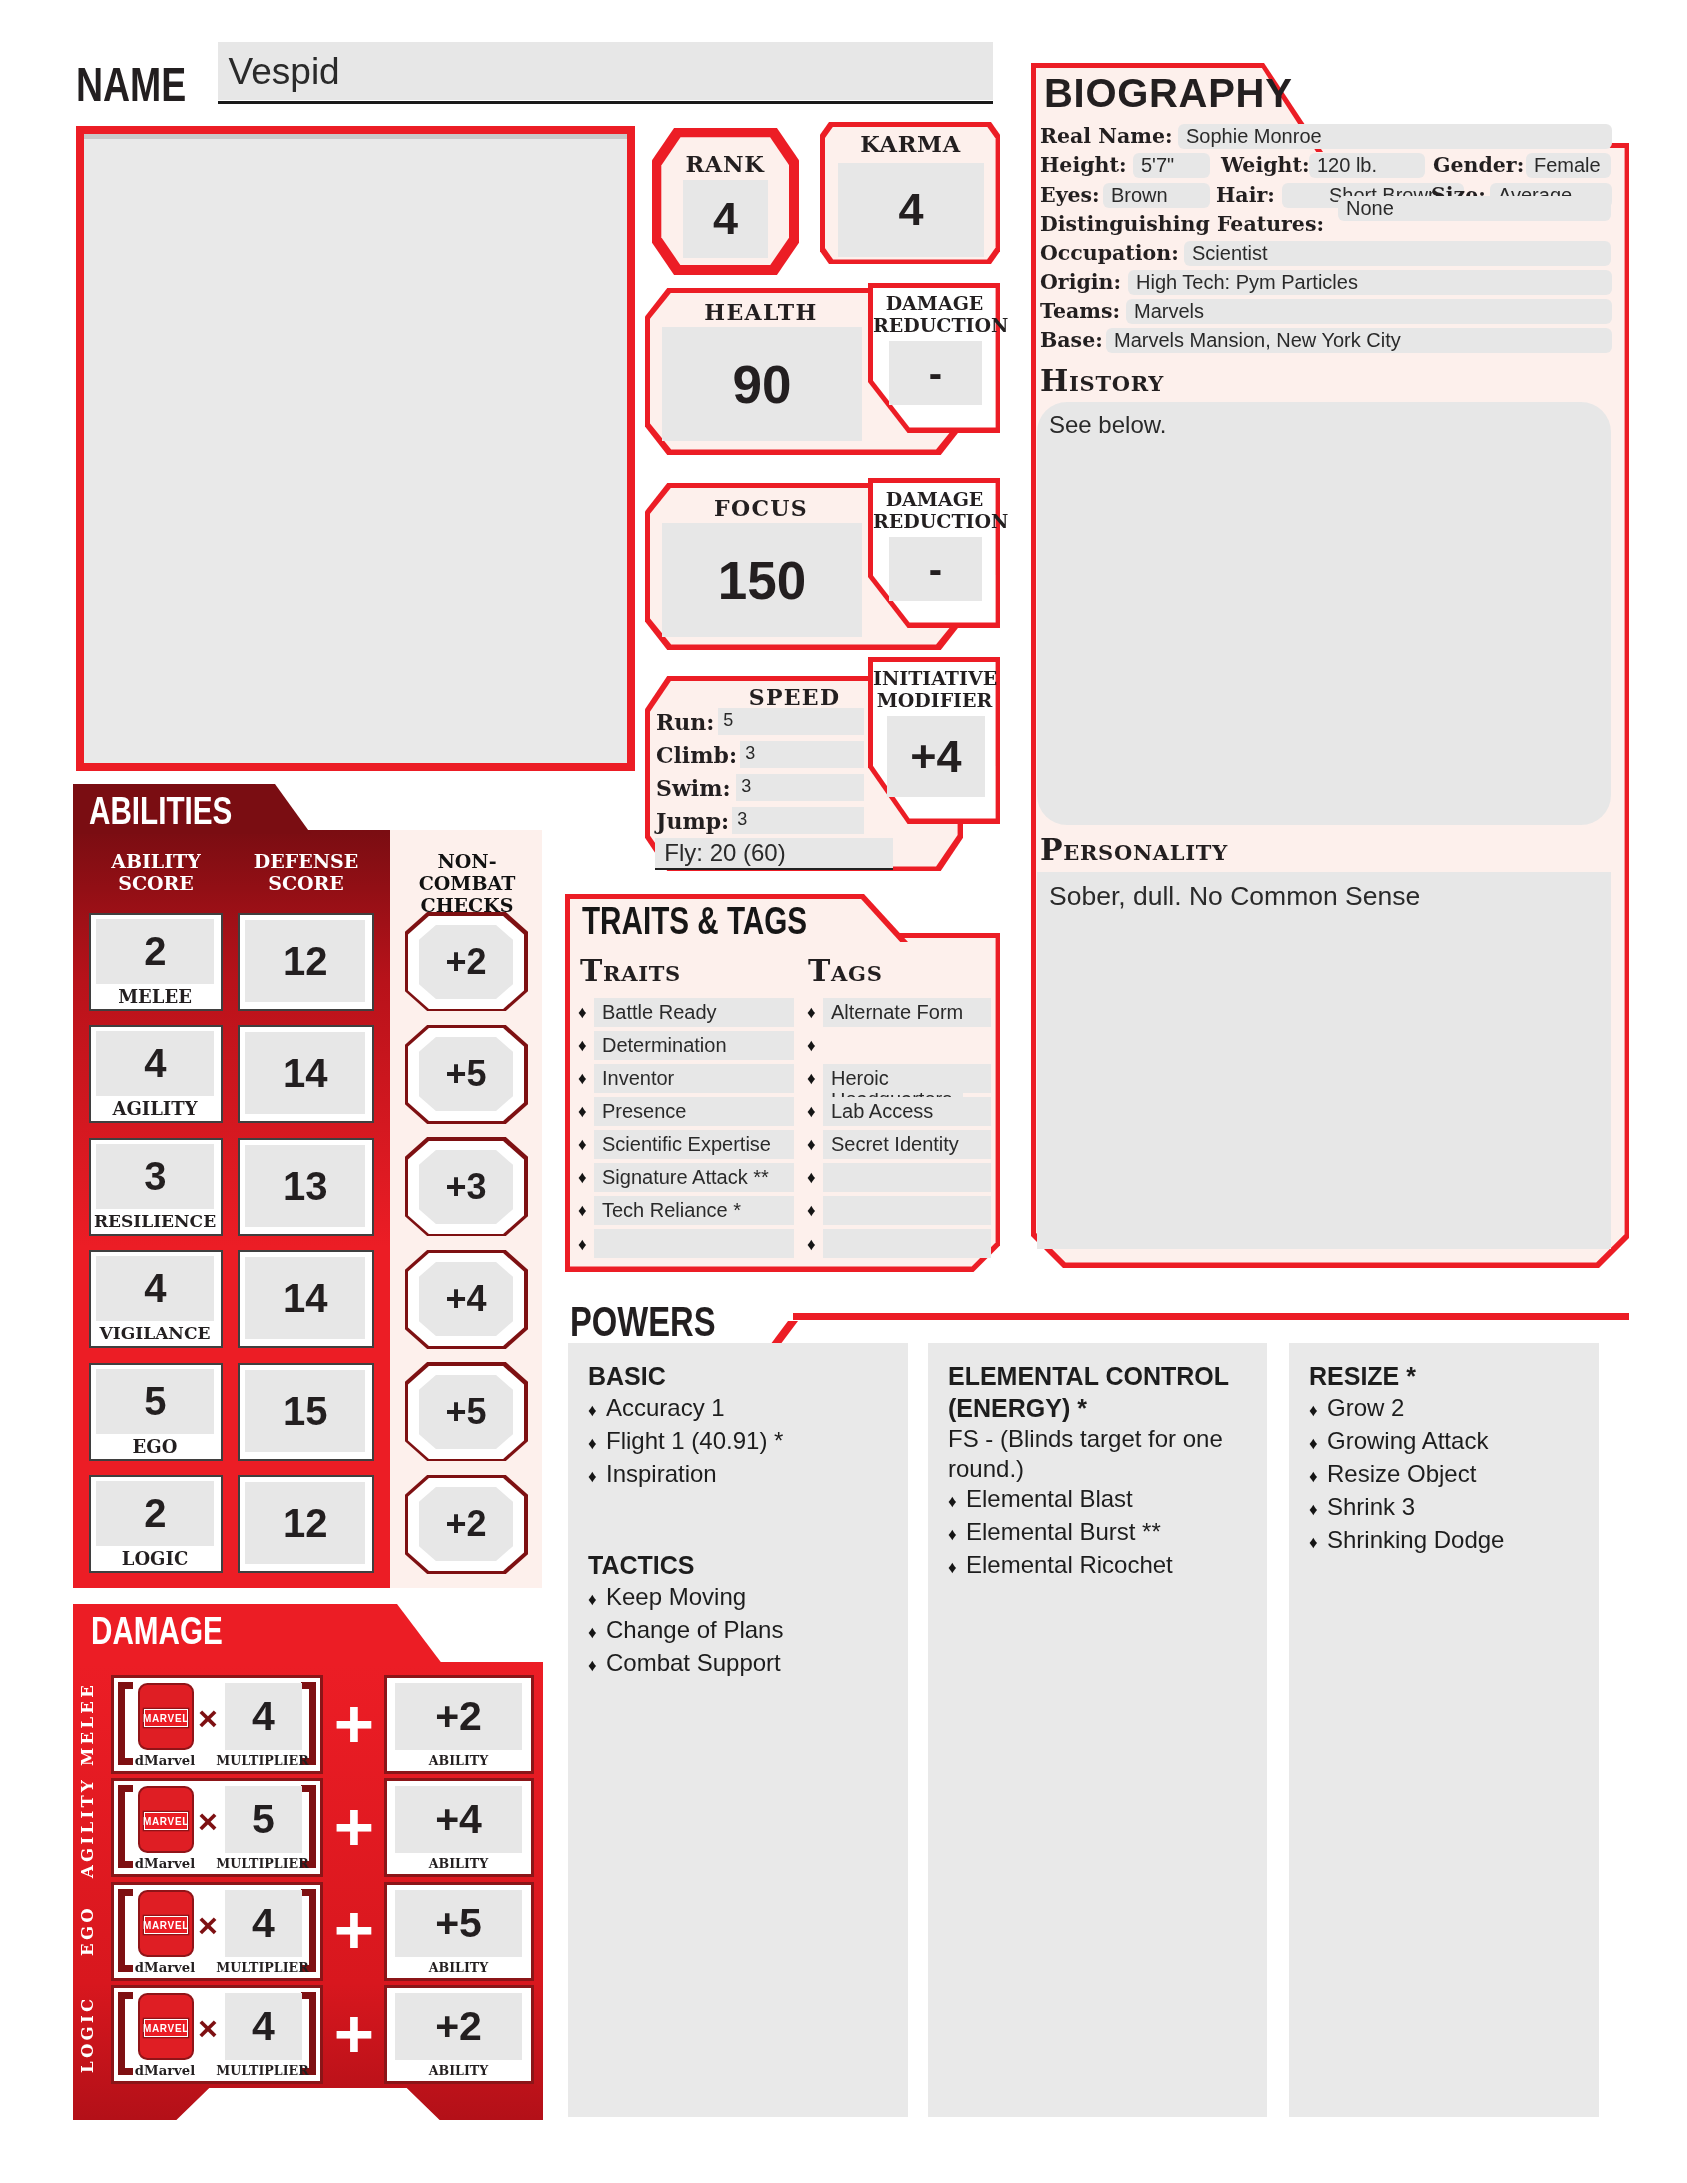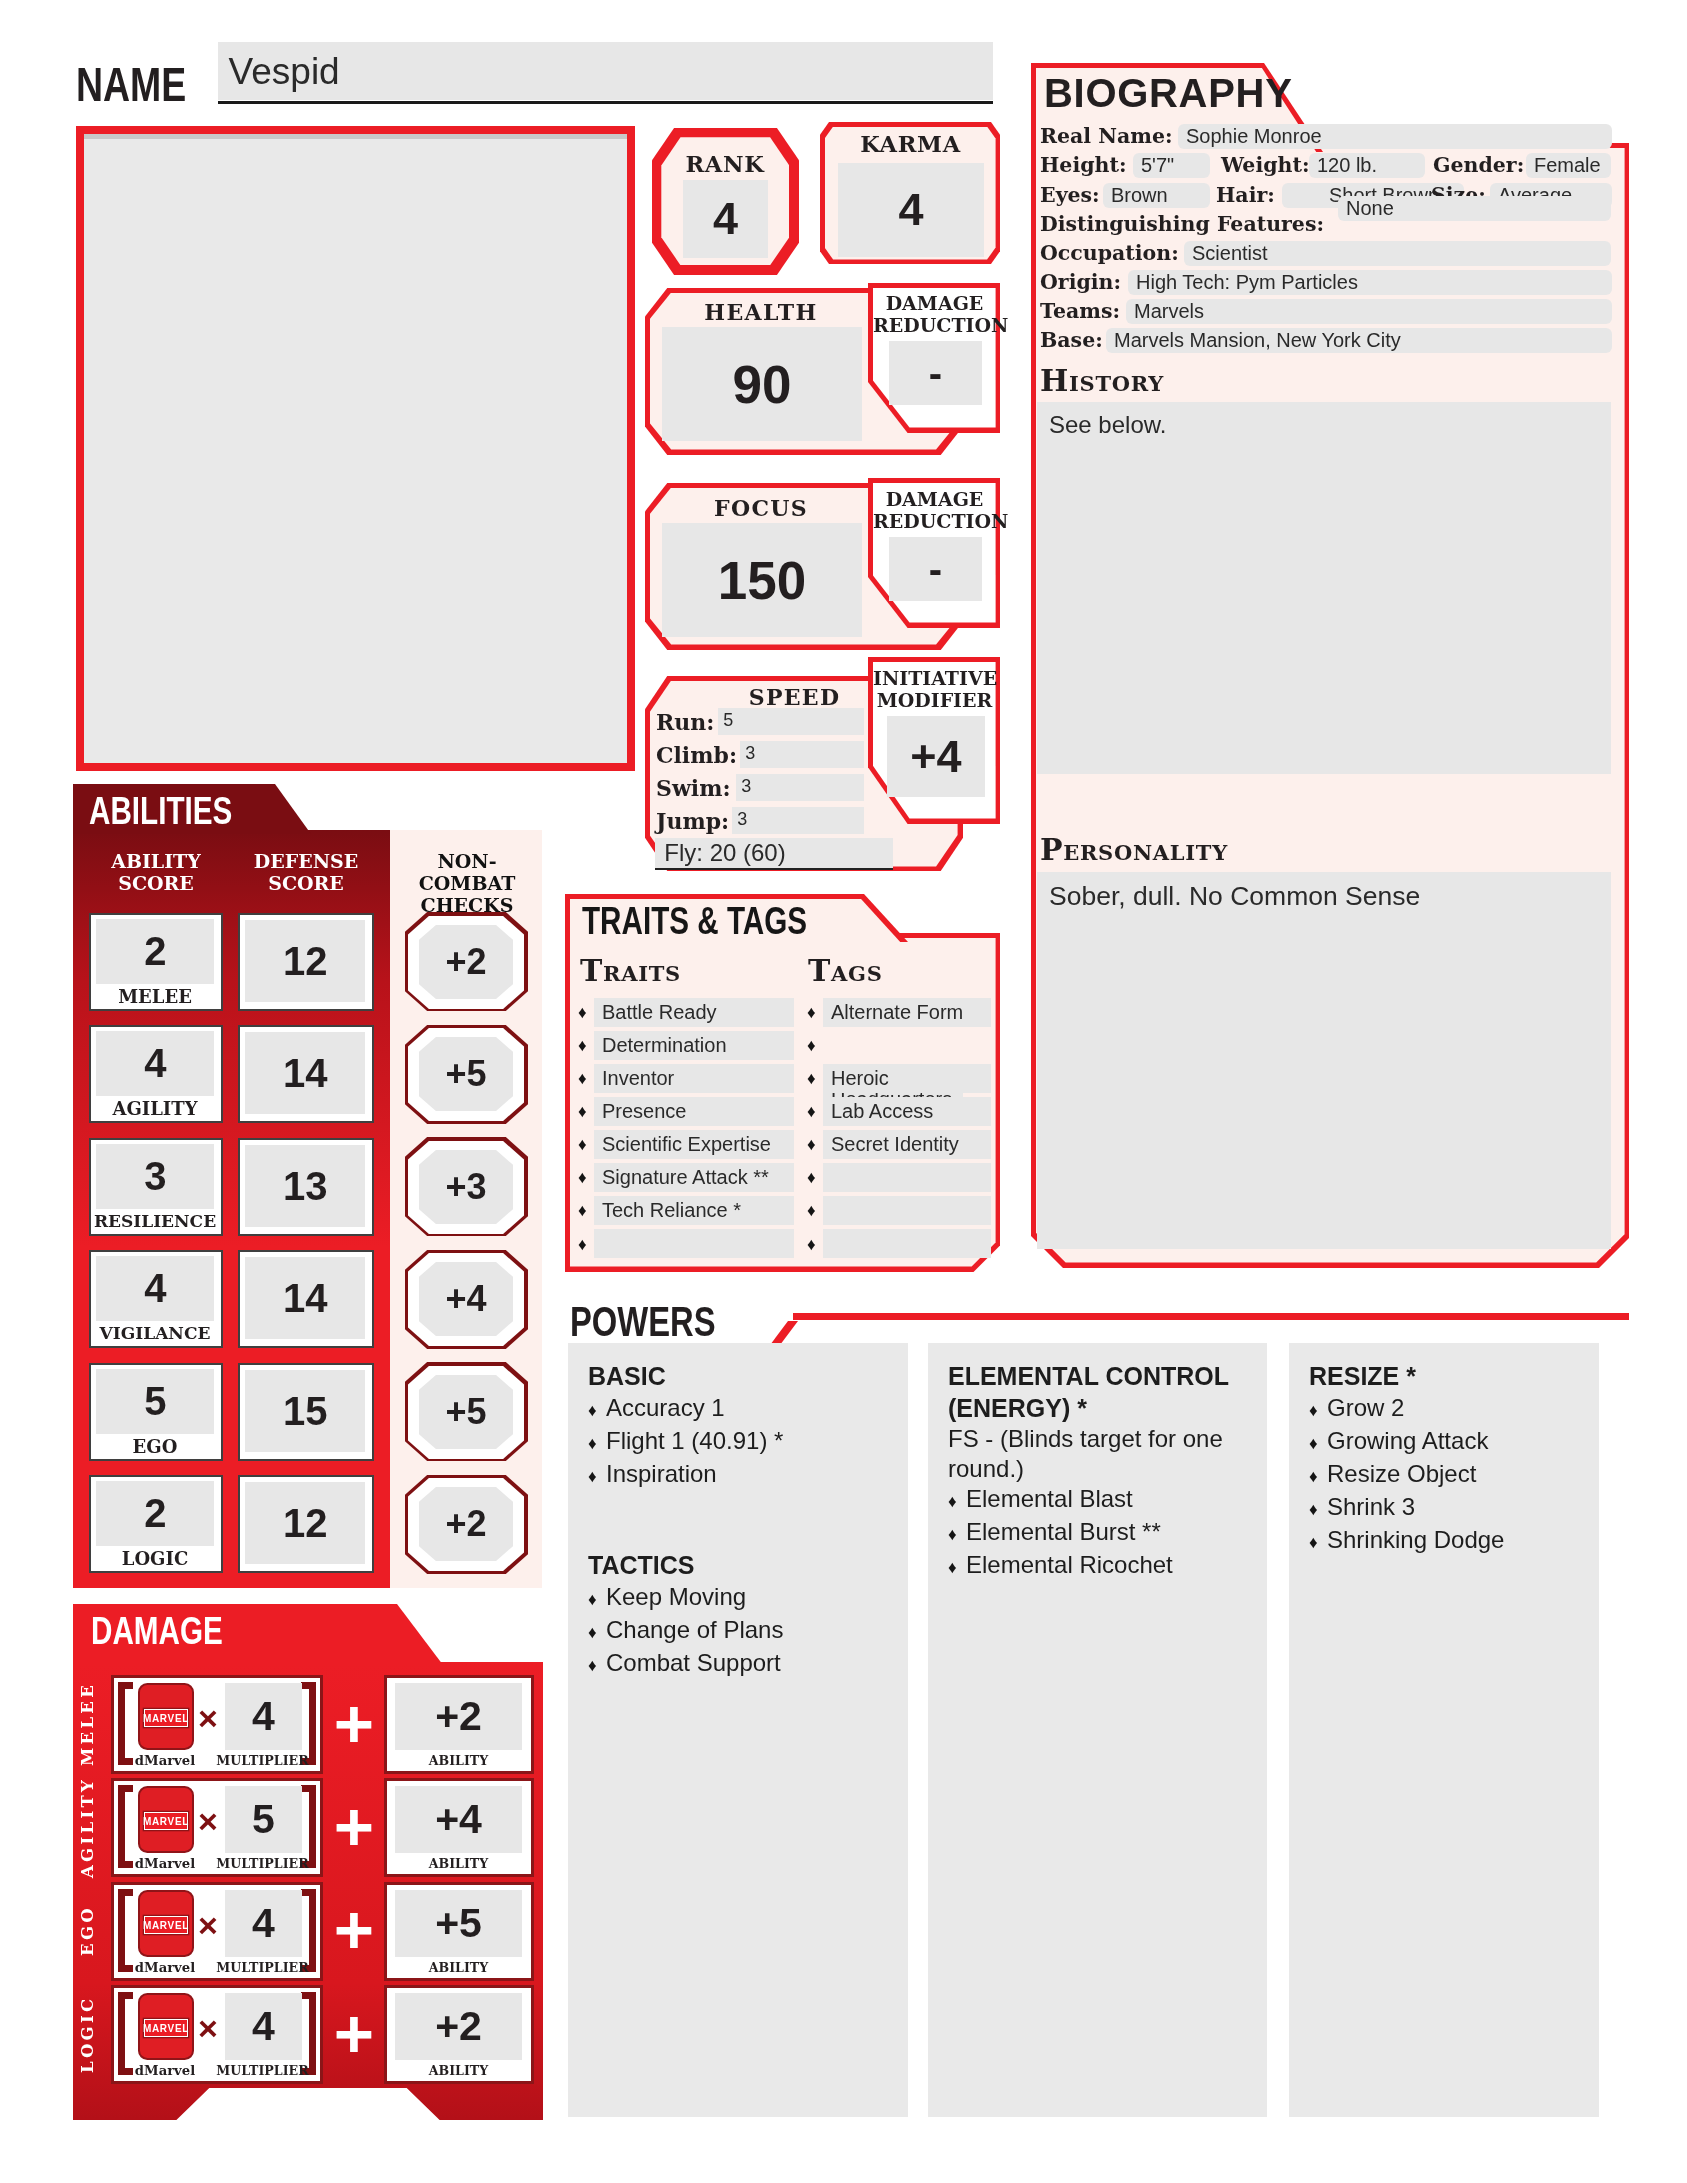--- a/index.html
+++ b/index.html
@@ -139,21 +139,21 @@
   <div class="abs biolabel" style="left:1040px;top:270px;">Origin:</div>
   <div class="abs biobox" style="left:1128px;top:270px;width:484px;"><span class="val bioval">High Tech: Pym Particles</span></div>
 
   <div class="abs biolabel" style="left:1040px;top:299px;">Teams:</div>
   <div class="abs biobox" style="left:1126px;top:299px;width:486px;"><span class="val bioval">Marvels</span></div>
 
   <div class="abs biolabel" style="left:1040px;top:328px;">Base:</div>
   <div class="abs biobox" style="left:1106px;top:328px;width:506px;"><span class="val bioval">Marvels Mansion, New York City</span></div>
 
   <div class="abs slab sc" style="left:1040px;top:363px;font-size:30px;">History</div>
-  <div class="abs grey" style="left:1037px;top:402px;width:574px;height:372px;">
+  <div class="abs grey" style="left:1037px;top:402px;width:574px;height:423px;border-radius:30px;">
     <span class="abs val" style="left:12px;top:9.3px;font-size:24px;">See below.</span>
   </div>
 
   <div class="abs slab sc" style="left:1040px;top:832px;font-size:30px;">Personality</div>
   <div class="abs grey" style="left:1037px;top:872px;width:574px;height:377px;">
     <span class="abs val" style="left:12px;top:9.3px;font-size:26.5px;text-align:center;">Sober, dull. No Common Sense</span>
   </div>
 
   <div class="abs" style="left:73px;top:830px;width:318px;height:758px;background:linear-gradient(180deg,#7a0d12 0%,#b8121a 20%,#ec1d25 55%);"></div>
   <div class="abs" style="left:390px;top:830px;width:152px;height:758px;background:#fdf0ec;"></div>

